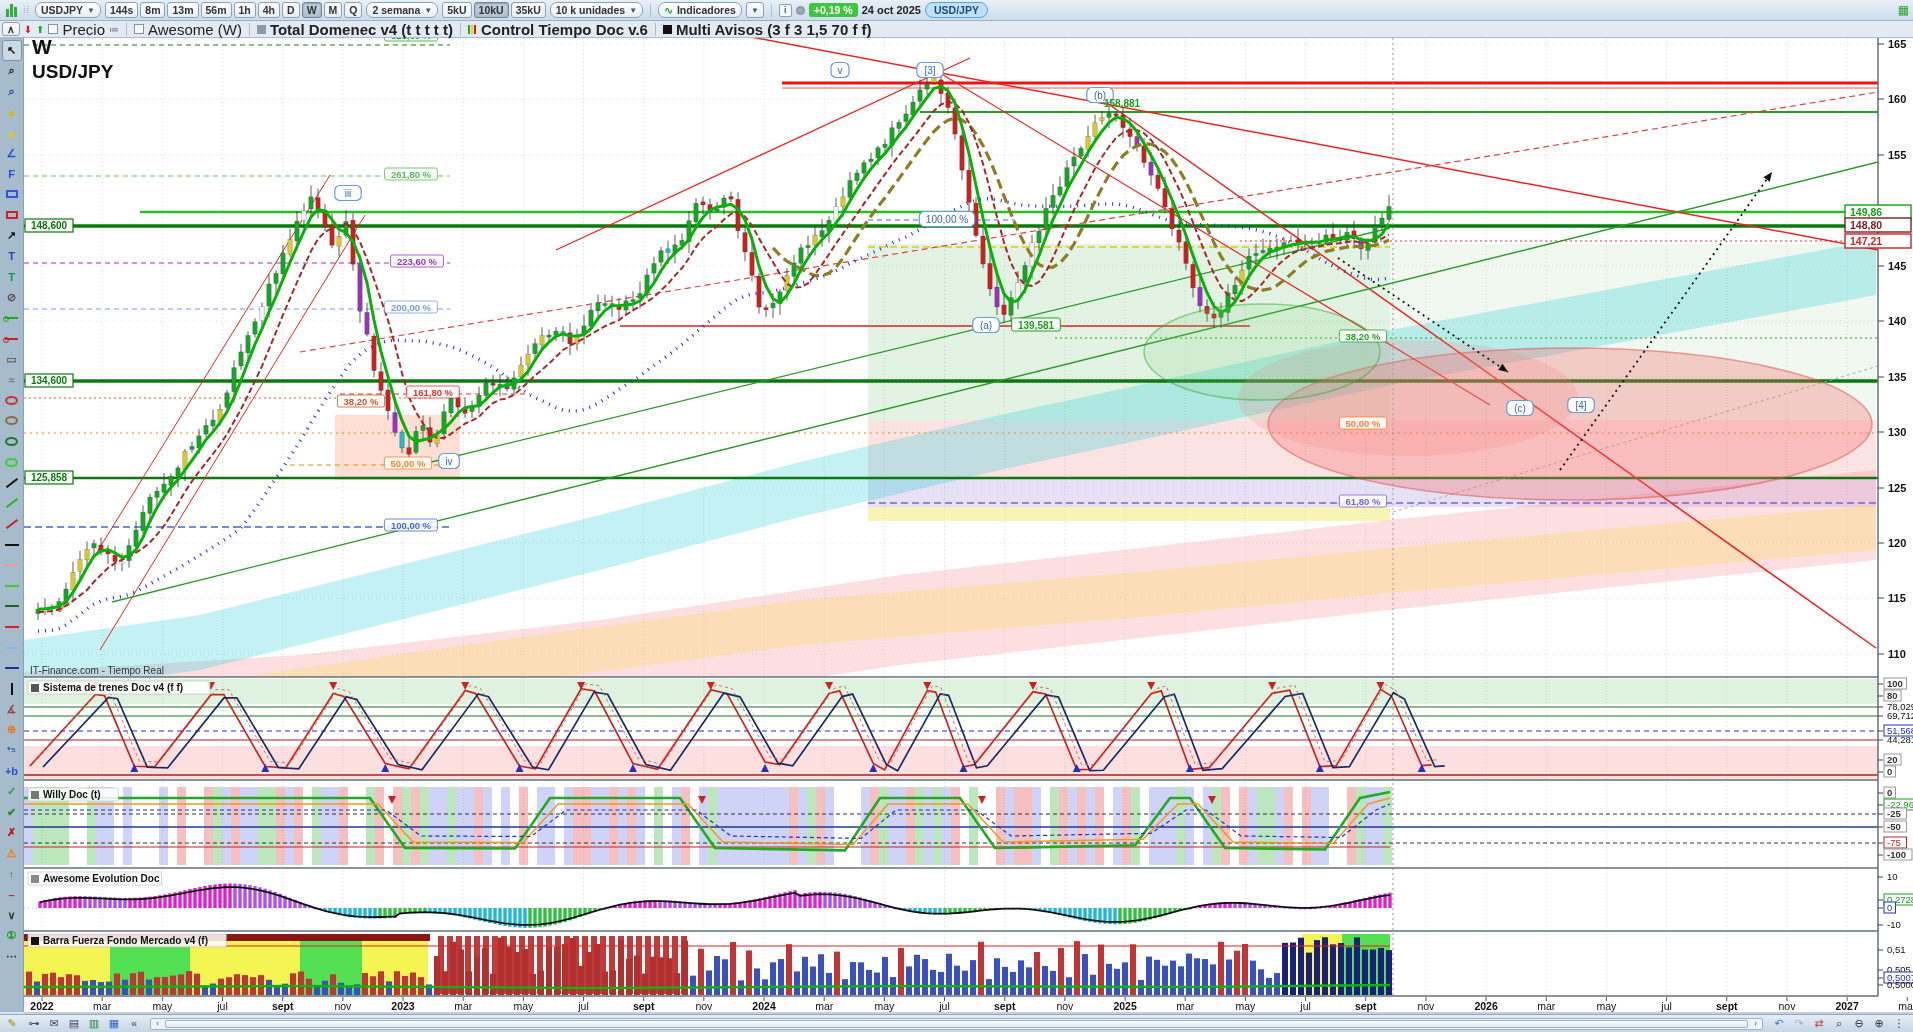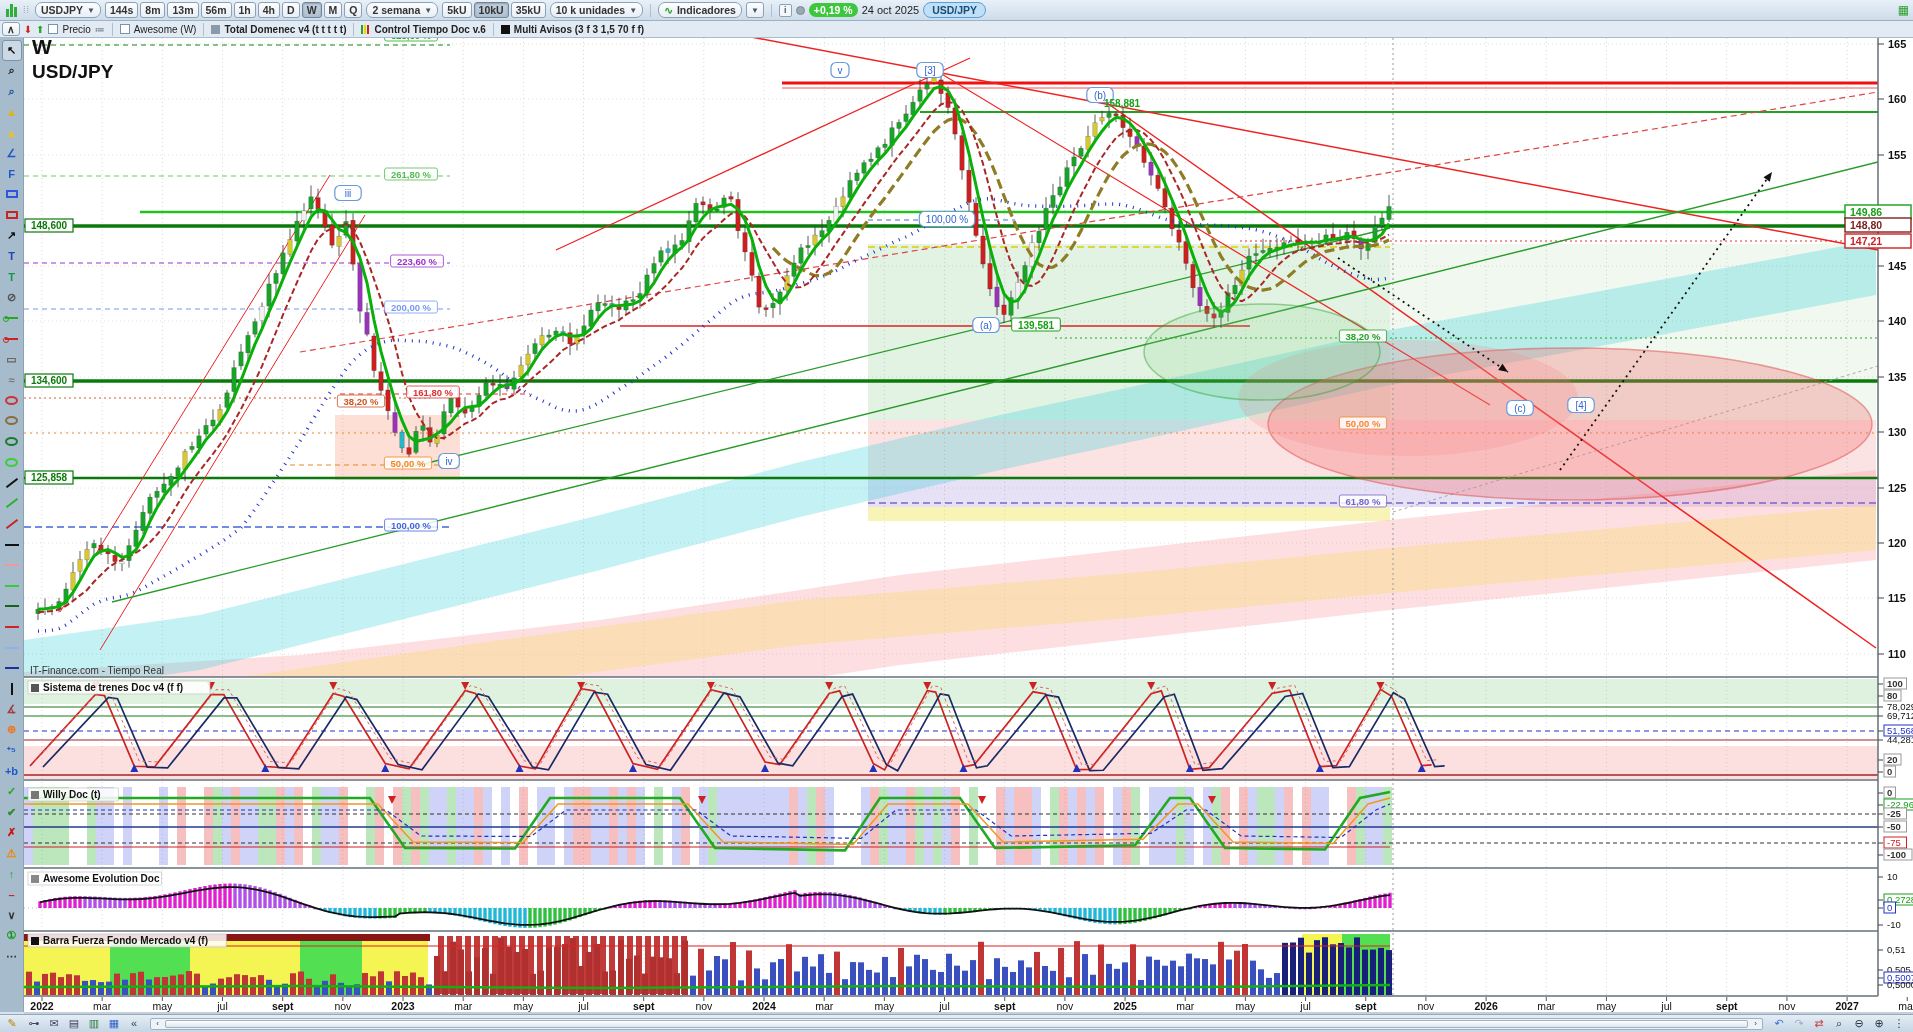--- a/index.html
+++ b/index.html
@@ -19,21 +19,21 @@
   .logo{display:flex;align-items:flex-end;gap:1px;height:14px;padding:0 2px;}
   .logo i{display:block;width:3px;background:#2fae3a;}
   .badge{border-radius:3px;padding:1px 5px;font-weight:bold;color:#fff;font-size:10.5px;}
   .pill{border:1px solid #58a0d6;background:#bfe0f7;color:#1b4d74;border-radius:8px;padding:1px 8px;font-weight:bold;font-size:10.5px;}
   .infoi{width:13px;height:13px;border:1px solid #8ca1b5;border-radius:2px;background:#f4f8fc;color:#4a7;display:flex;
     align-items:center;justify-content:center;font-size:9px;font-weight:bold;color:#467;}
   .dot{width:9px;height:9px;border-radius:50%;background:#9aa8b4;border:1px solid #7c8a96;}
   .chk{width:10px;height:10px;border:1px solid #7d92a6;background:#fff;display:inline-block;}
   .lgico{width:9px;height:9px;display:inline-block;}
   .sep{width:1px;height:13px;background:#aebfce;margin:0 3px;}
-  .lab{font-size:10px;color:#222;}
+  .lab{font-size:15px;color:#222;}
   .ltb{position:absolute;left:0;top:38px;width:24px;height:974px;background:#a6bbcb;border-right:1px solid #8da2b2;
     display:flex;flex-direction:column;align-items:center;padding-top:2px;}
   .tool{width:20px;height:20.6px;display:flex;align-items:center;justify-content:center;font-size:11px;border-radius:3px;}
   .tool.sel{background:#cbd9e4;border:1px solid #7d92a4;}
   .tool .hline{width:14px;height:0;border-top:2px solid;}
   .tool .vline{width:0;height:12px;border-left:2px solid;}
   .tool .dline{width:14px;height:2px;transform:rotate(-38deg);}
   .tool .oval{width:13px;height:9px;border:2px solid;border-radius:50%;}
   .tool .rect{width:12px;height:8px;border:2px solid;}
   .tool .hdot{width:13px;height:0;border-top:2px solid;position:relative;}
@@ -89,22 +89,22 @@
   <span class="dd">
       <span style="color:#2aa12a;font-weight:bold">∿</span>
       <span>Indicadores</span>
     </span>
   <span class="btn">
       <span class="caret">▼</span>
     </span>
   <span class="sep"></span>
   <span class="infoi">i</span>
   <span class="dot"></span>
-  <span class="badge" id="chg-badge" style="background: rgb(62, 198, 62); border-radius: 7px;">+0,19 %</span>
-  <span style="font-weight:normal">24 oct 2025</span>
+  <span class="badge" id="chg-badge" style="background: rgb(62, 198, 62);">+0,19 %</span>
+  <span style="font-weight:bold">24 oct 2025</span>
   <span class="pill">USD/JPY</span>
   <span style="flex:1"></span>
   <span style="color:#2aa12a;font-size:12px">▦</span>
 </div>
 
 <div class="tb2">
   <span class="btn" style="height:14px">∧</span>
   <span style="color:#cc2222;font-size:10px">⬇</span>
   <span style="color:#22aa22;font-size:10px">⬆</span>
   <span class="chk"></span>

